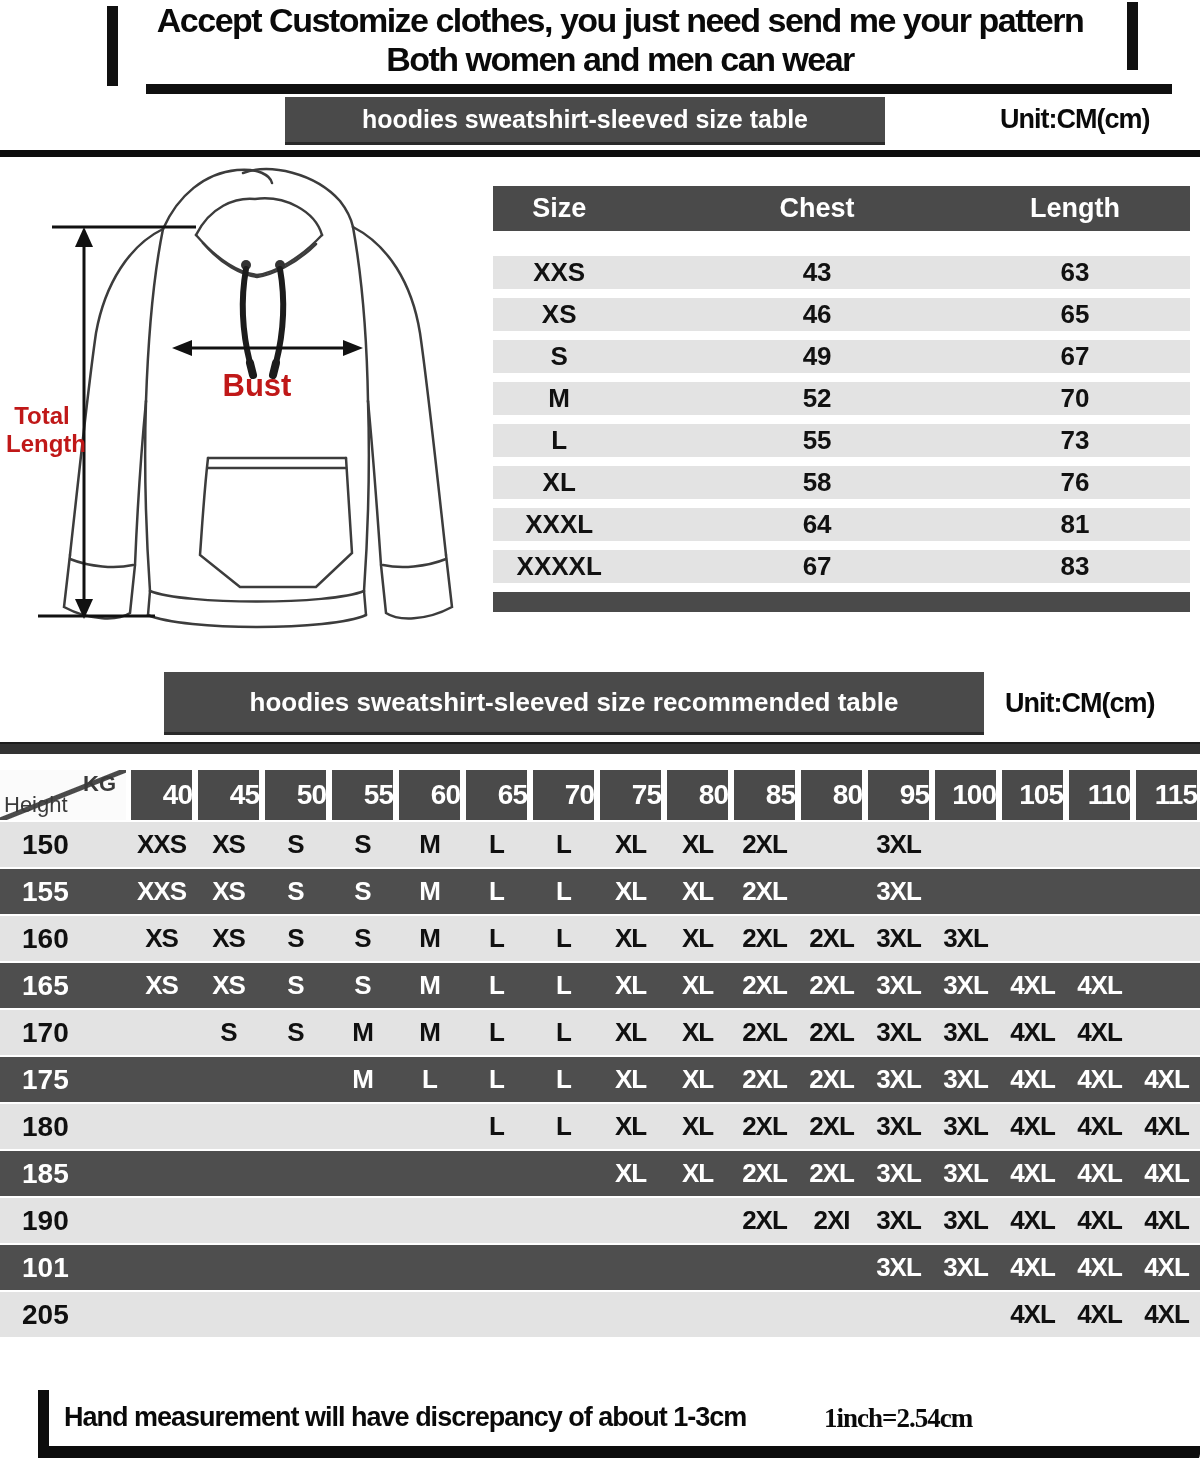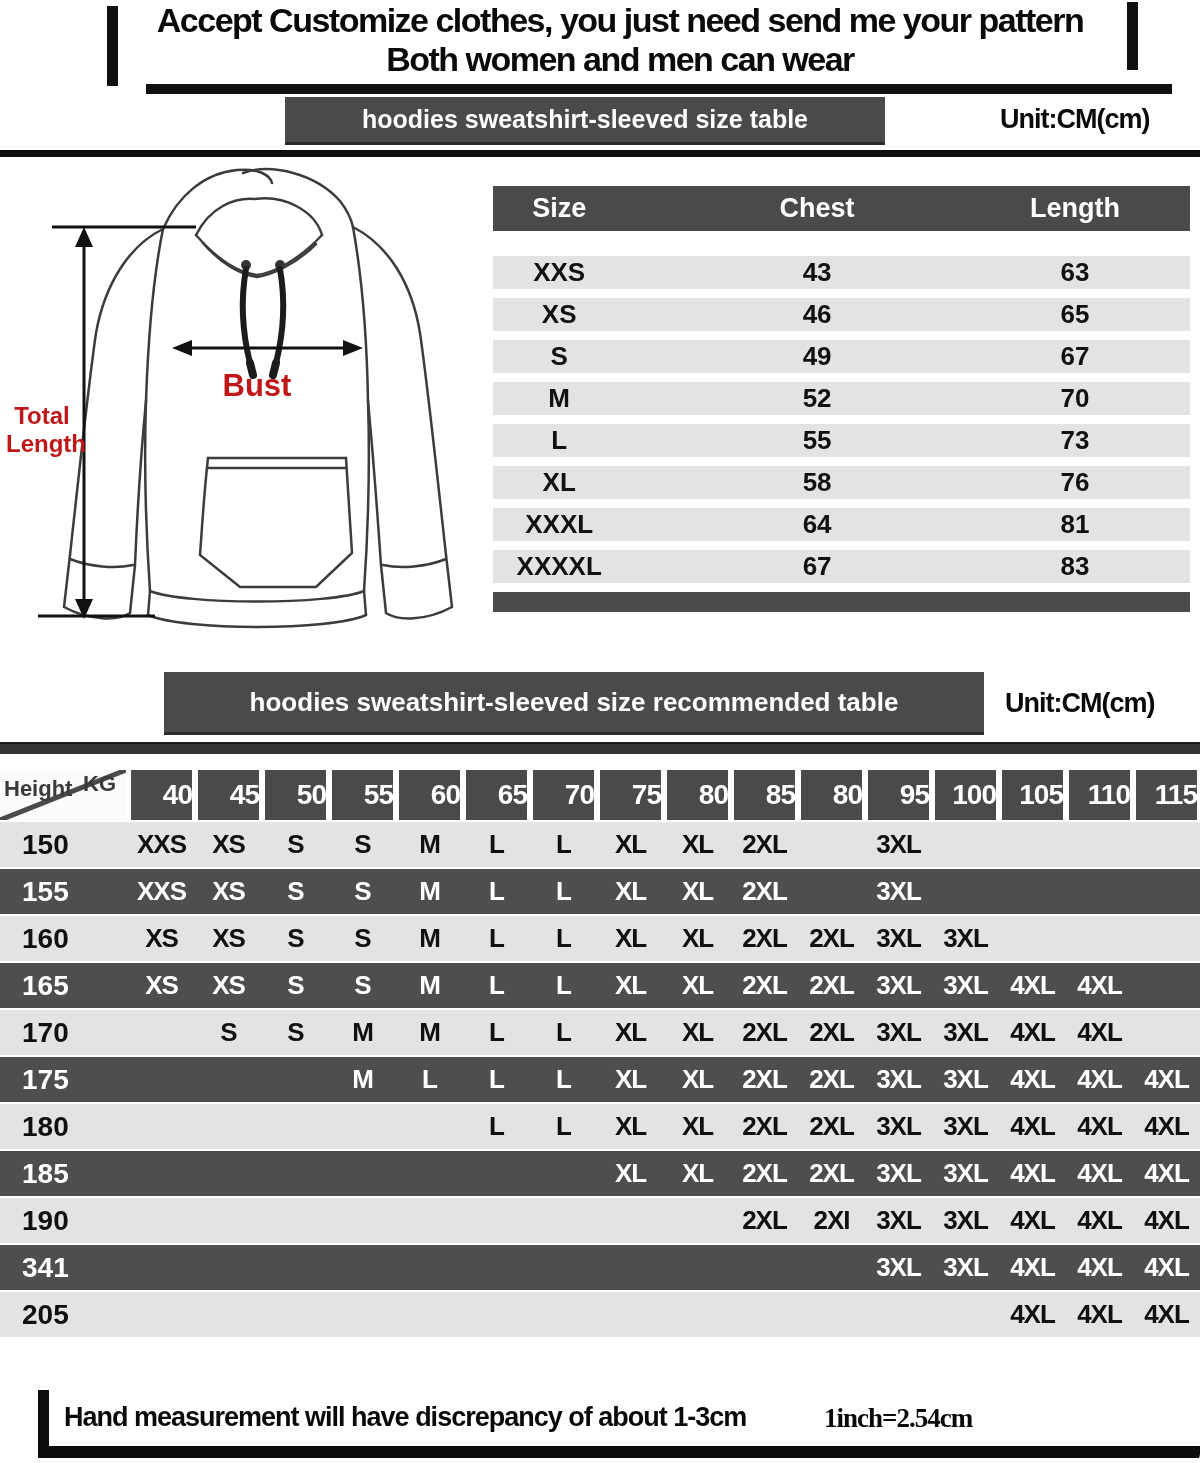--- a/index.html
+++ b/index.html
@@ -43,21 +43,21 @@
   
   .matrix{position:absolute;left:0;top:765px;width:1200px;}
   .m-header{display:grid;grid-template-columns:128px repeat(16,1fr);height:57px;}
   .m-hcell{margin:5px 3px 0;background:#4a4a4a;color:#fff;font-weight:bold;font-size:28px;
            text-align:right;line-height:50px;height:50px;letter-spacing:-1px;}
   .m-corner{position:relative;margin:5px 2px 0 0;height:50px;
             background:linear-gradient(to bottom right,
               transparent calc(50% - 3px), #4a4a4a calc(50% - 2px),
               #4a4a4a calc(50% + 2px), transparent calc(50% + 3px)), #fbfbfb;}
   .m-corner .kg{position:absolute;right:10px;top:1px;font-weight:bold;font-size:22px;color:#3a3a3a;}
-  .m-corner .hgt{position:absolute;left:4px;bottom:18px;font-weight:bold;font-size:22px;color:#3a3a3a;}
+  .m-corner .hgt{position:absolute;left:4px;bottom:2px;font-weight:normal;font-size:22px;color:#3a3a3a;}
   .m-row{display:grid;grid-template-columns:128px repeat(16,1fr);height:45px;line-height:45px;
          border-bottom:2.5px solid #fff;}
   .m-row.light{background:#e3e3e3;color:#101010;}
   .m-row.dark{background:#4e4e4e;color:#ffffff;}
   .m-label{padding-left:22px;font-weight:bold;font-size:28px;}
   .m-cell{font-weight:bold;font-size:26px;text-align:center;letter-spacing:-1px;}
 
   
   .ftr-bar-left{position:absolute;left:38px;top:1390px;width:11px;height:66px;background:#0d0d0d;}
   .ftr-bar-bottom{position:absolute;left:38px;top:1446px;width:1162px;height:12px;background:#0d0d0d;}
@@ -377,21 +377,21 @@
           <div class="m-cell"></div>
           <div class="m-cell">2XL</div>
           <div class="m-cell">2XI</div>
           <div class="m-cell">3XL</div>
           <div class="m-cell">3XL</div>
           <div class="m-cell">4XL</div>
           <div class="m-cell">4XL</div>
           <div class="m-cell">4XL</div>
         </div>
         <div class="m-row dark">
-          <div class="m-label">341</div>
+          <div class="m-label">101</div>
           <div class="m-cell"></div>
           <div class="m-cell"></div>
           <div class="m-cell"></div>
           <div class="m-cell"></div>
           <div class="m-cell"></div>
           <div class="m-cell"></div>
           <div class="m-cell"></div>
           <div class="m-cell"></div>
           <div class="m-cell"></div>
           <div class="m-cell"></div>

